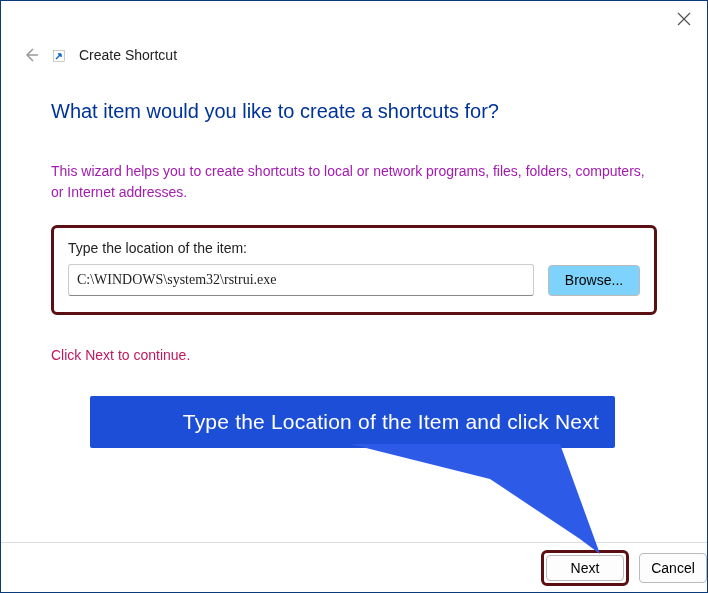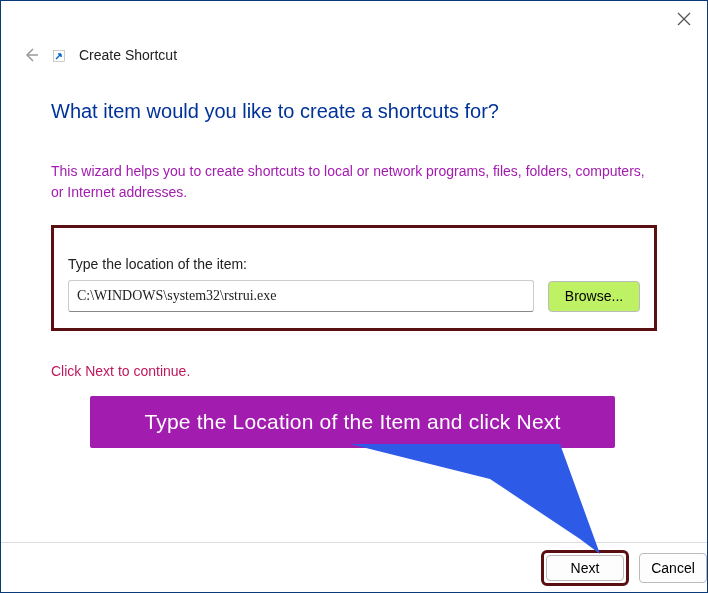--- a/index.html
+++ b/index.html
@@ -73,22 +73,22 @@
       margin-bottom: 38px;
     }
     .description {
       font-size: 14px;
       color: #a21caf;
       line-height: 1.5;
       margin-bottom: 22px;
     }
     .input-group {
       border: 3px solid #5a0f12;
-      border-radius: 0;
-      padding: 28px 14px 16px 14px;
+      border-radius: 6px;
+      padding: 12px 14px 16px 14px;
       margin-bottom: 22px;
     }
     .input-label {
       font-size: 14px;
       color: #222;
       margin-bottom: 8px;
     }
     .input-row {
       display: flex;
       gap: 14px;
@@ -103,44 +103,44 @@
       padding: 0 8px;
       font-size: 14px;
       font-family: Liberation Serif, serif;
       color: #222;
     }
     .browse-btn {
       width: 92px;
       height: 31px;
       border: 1px solid #bbb;
       border-radius: 4px;
-      background: #bef264;
+      background: #7dd3fc;
       font-size: 14px;
       font-family: inherit;
       cursor: pointer;
     }
     .continue-text {
       font-size: 14px;
       color: #be185d;
       margin-top: 32px;
     }
     .callout {
       position: absolute;
       left: 90px;
       top: 396px;
       width: 525px;
       pointer-events: none;
     }
     .callout-box {
-      background: #a21caf;
+      background: #1d4ed8;
       color: #fff;
       font-size: 21px;
       padding: 14px 16px;
       border-radius: 2px;
-      text-align: center;
+      text-align: right;
       letter-spacing: 0.2px;
     }
     .callout-tail {
       position: absolute;
       left: 260px;
       top: 48px;
     }
     .footer {
       height: 50px;
       border-top: 1px solid #ddd;

